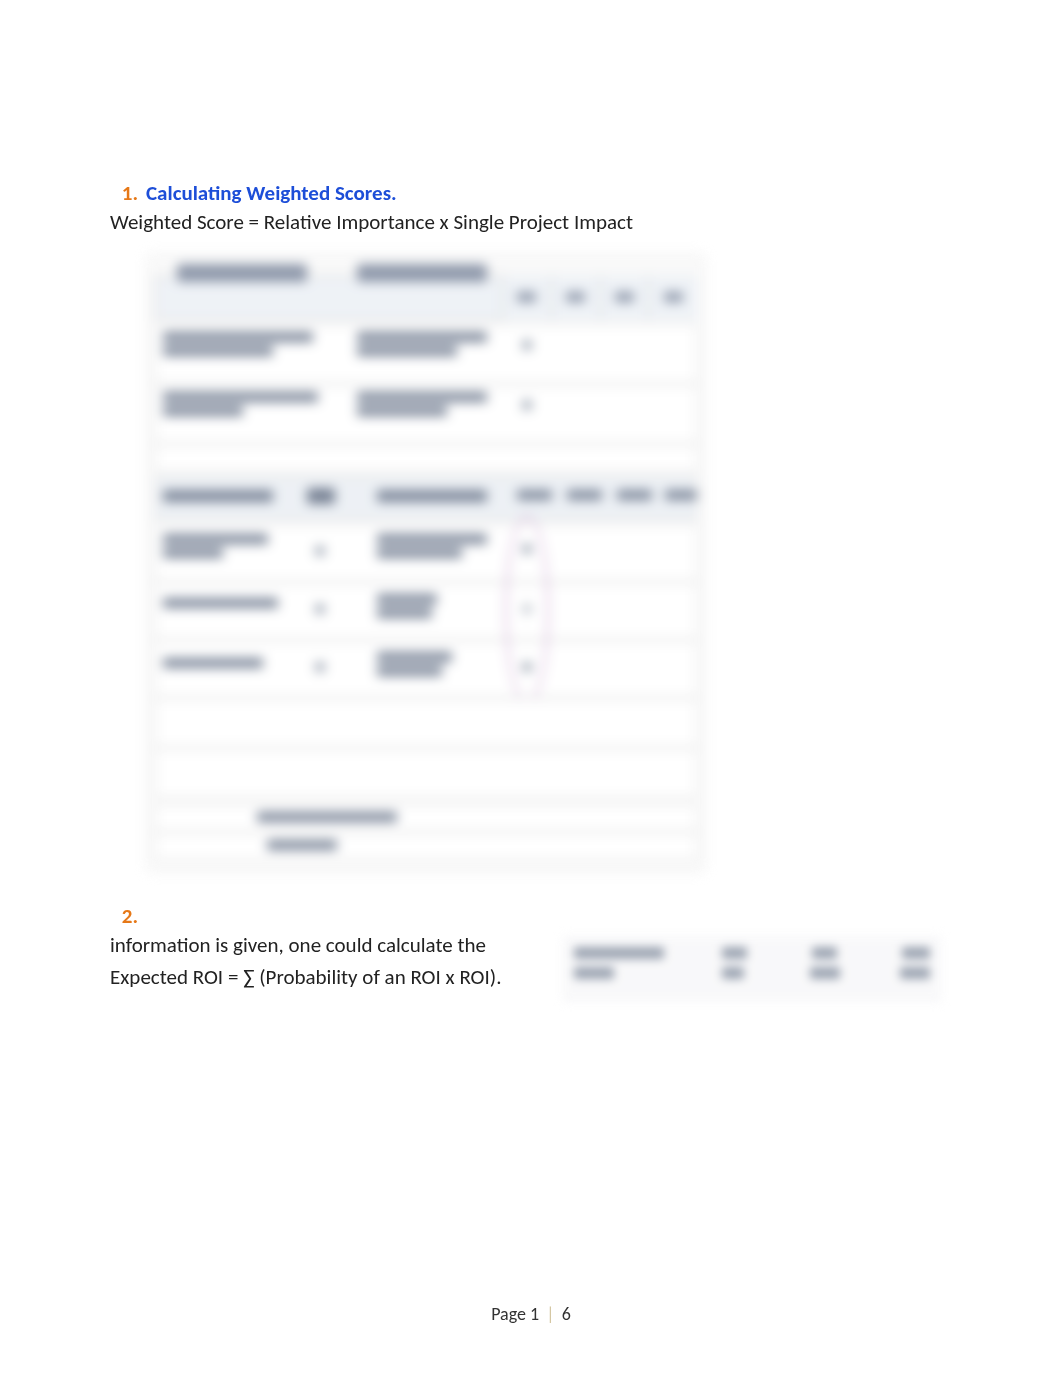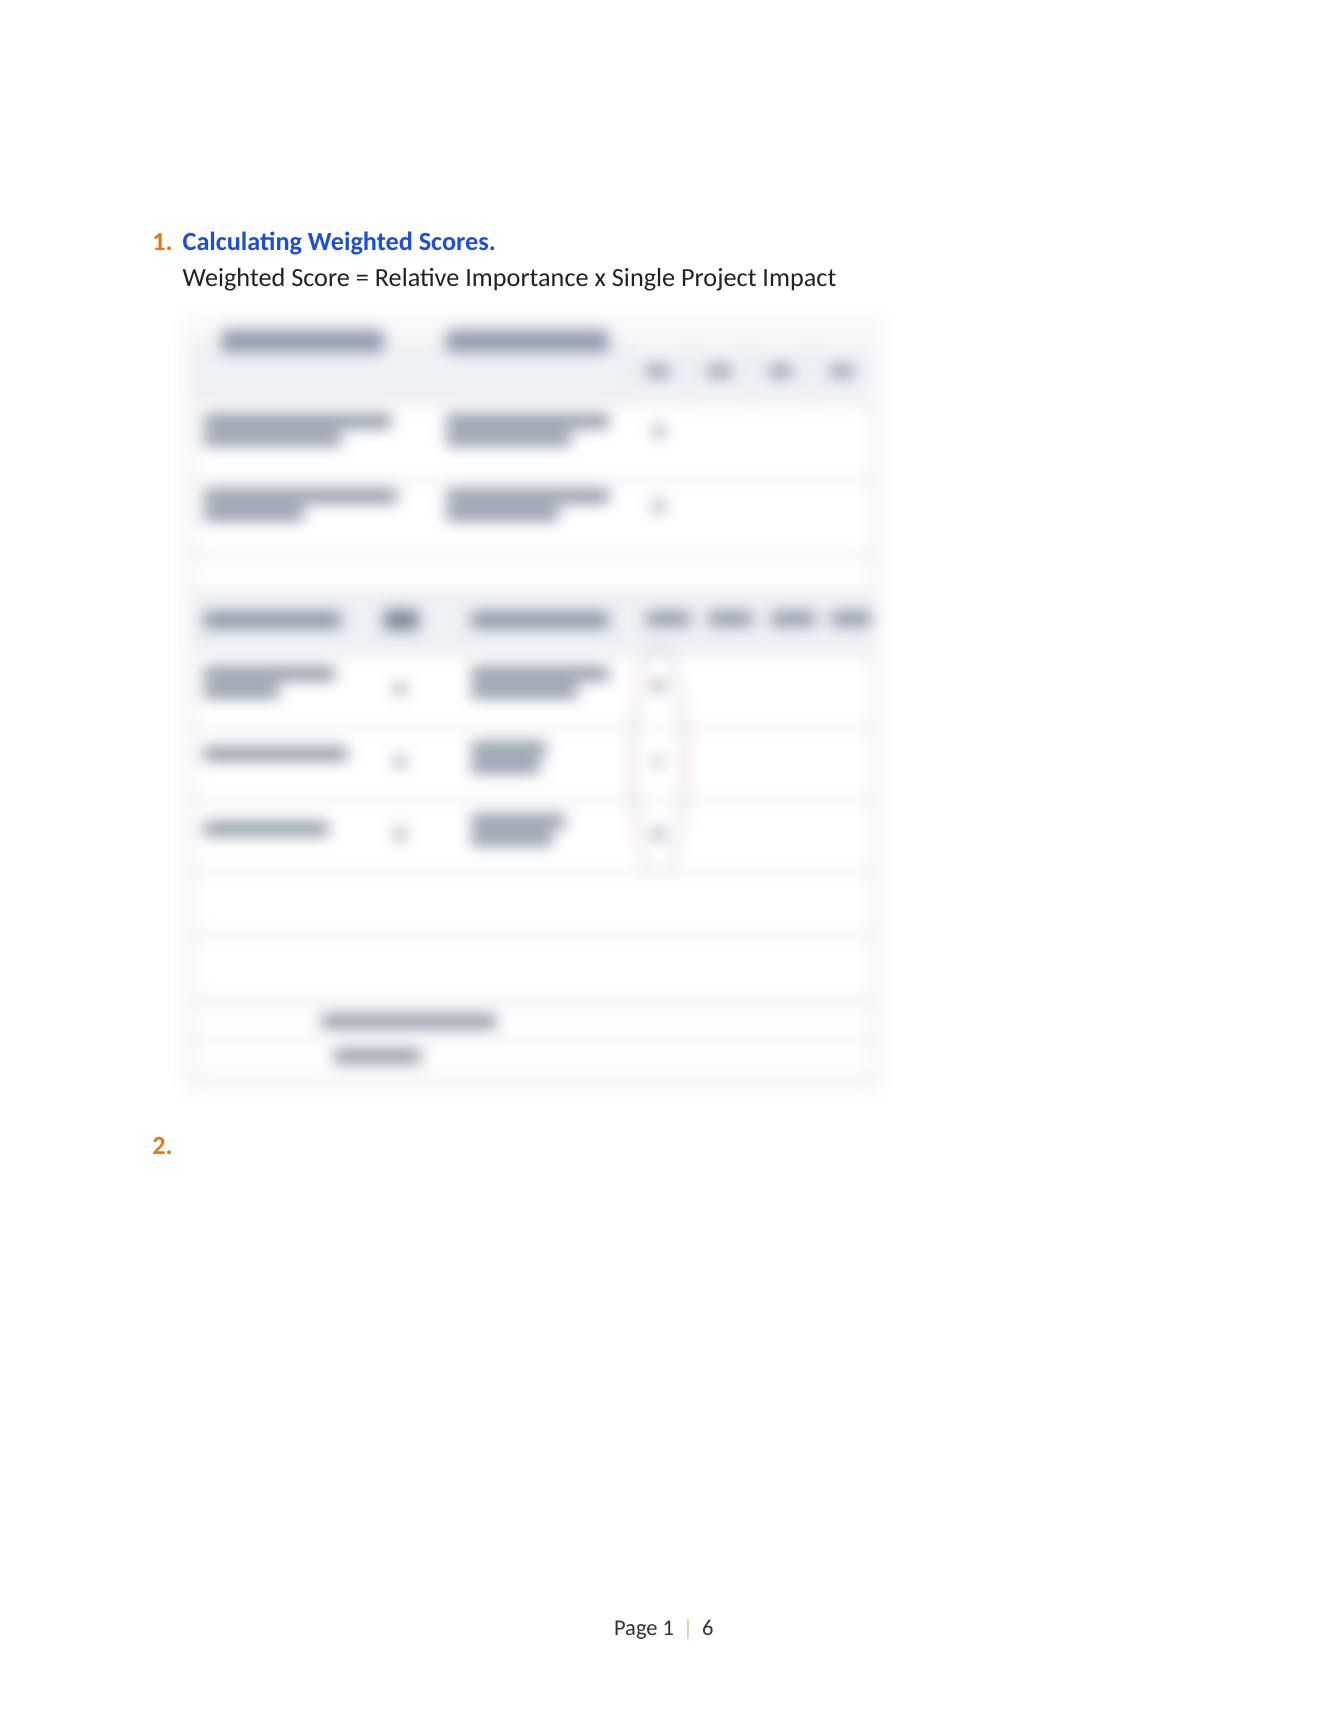--- a/index.html
+++ b/index.html
@@ -32,21 +32,20 @@
       min-width: 28px;
       text-align: right;
       margin-right: 8px;
     }
     .list-title {
       color: #1d4ed8;
       font-weight: 700;
       font-size: 21px;
     }
     .list-body {
-      margin-left: 36px;
       font-size: 21px;
       color: #222;
       line-height: 1.55;
     }
     .blurred-table-wrap {
       margin-left: 36px;
       margin-top: 14px;
       margin-bottom: 24px;
       width: 560px;
       height: 620px;
@@ -150,21 +149,21 @@
       position: relative;
     }
     .thumb-bar {
       position: absolute;
       height: 12px;
       background: #5b6980;
       border-radius: 2px;
     }
     .footer {
       position: absolute;
-      bottom: 64px;
+      bottom: 52px;
       left: 0;
       right: 0;
       text-align: center;
       font-size: 18px;
       color: #333;
     }
     .footer-sep {
       color: #d5c7a3;
       margin: 0 3px;
     }
@@ -253,20 +252,33 @@
       </div>
     </div>
   </div>
 
   <div class="list-item section2">
     <div class="list-line">
       <span class="list-number">2.</span>
     </div>
 
 
+    <div class="list-body inline-wrap">
+      <div class="inline-left">information is given, one could calculate the Expected ROI = ∑ (Probability of an ROI x ROI).</div>
+      <div class="inline-thumb">
+        <div class="thumb-bar" style="top:12px; left:12px; width:90px;"></div>
+        <div class="thumb-bar" style="top:32px; left:12px; width:40px;"></div>
+        <div class="thumb-bar" style="top:12px; left:160px; width:25px;"></div>
+        <div class="thumb-bar" style="top:32px; left:160px; width:22px;"></div>
+        <div class="thumb-bar" style="top:12px; left:250px; width:25px;"></div>
+        <div class="thumb-bar" style="top:32px; left:248px; width:30px;"></div>
+        <div class="thumb-bar" style="top:12px; left:340px; width:28px;"></div>
+        <div class="thumb-bar" style="top:32px; left:338px; width:30px;"></div>
+      </div>
+    </div>
 
   </div>
 
 </div>
 
 <div class="footer">
   <span>Page</span>
   <span>1</span>
   <span class="footer-sep">|</span>
   <span>6</span>

